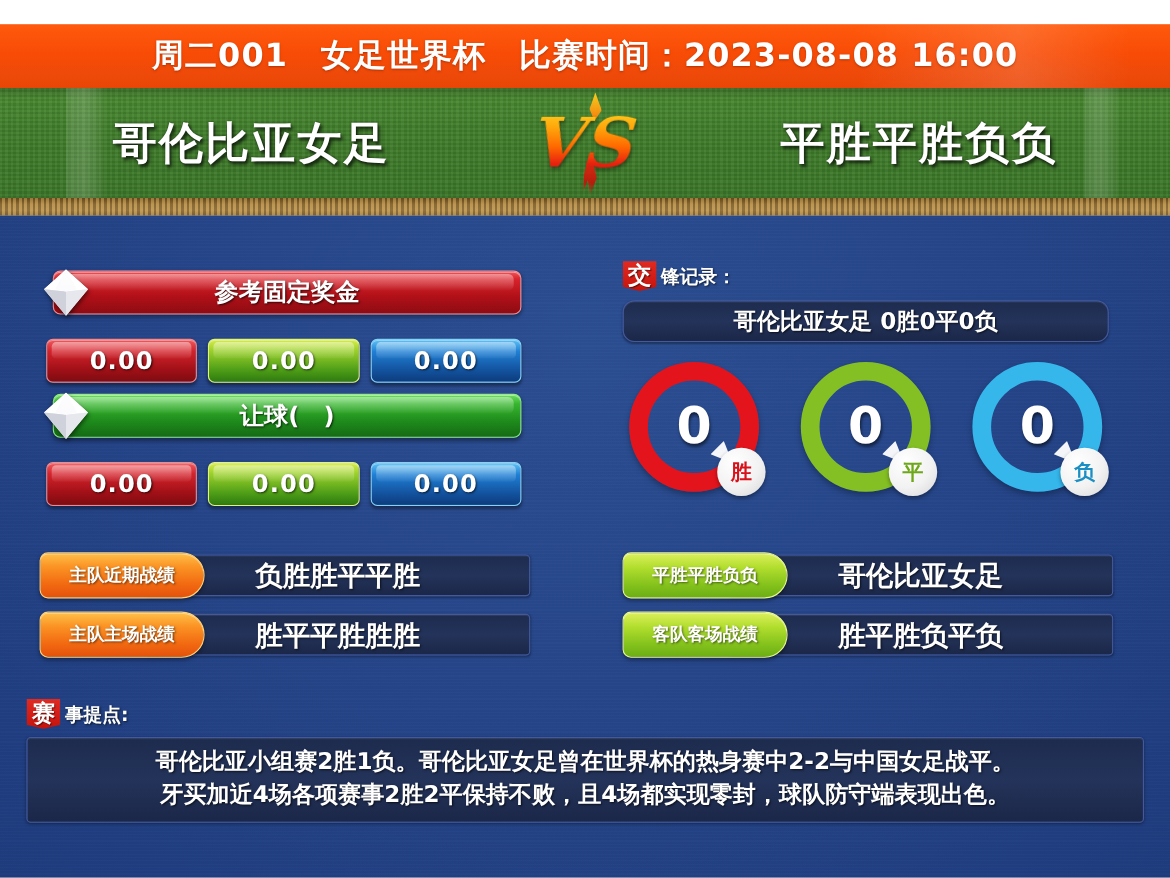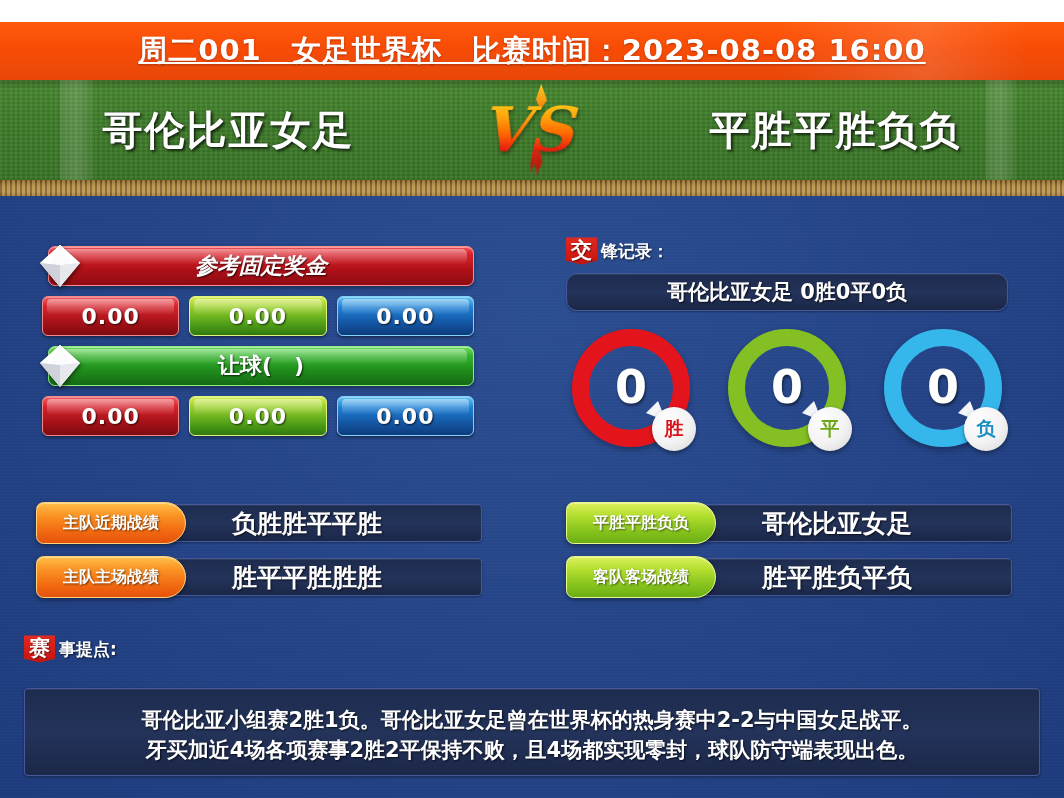--- a/index.html
+++ b/index.html
@@ -30,21 +30,20 @@
     content:""; position:absolute; top:-30px; right:-40px;
     width:320px; height:130px; transform: rotate(-12deg);
     background: linear-gradient(100deg, rgba(255,255,255,0) 0%, rgba(255,255,255,.13) 45%, rgba(255,255,255,0) 75%);
     pointer-events:none;
   }
   .header-title {
     position: relative; z-index: 2;
     color: #ffffff; font-size: 29px; font-weight: bold;
     letter-spacing: 1px; white-space: pre;
     text-shadow: 0 1px 2px rgba(120,30,0,.55);
-    text-decoration: underline;
   }
 
   
   .grass-band {
     position: absolute; top: 80px; left: 0;
     width: 1064px; height: 100px;
     background:
       linear-gradient(180deg, rgba(0,0,0,.22) 0%, rgba(0,0,0,0) 10%),
       repeating-linear-gradient(90deg, rgba(255,255,255,.035) 0px, rgba(255,255,255,.035) 2px, rgba(0,0,0,.04) 2px, rgba(0,0,0,.04) 5px),
       repeating-linear-gradient(0deg, rgba(0,0,0,.05) 0px, rgba(0,0,0,.05) 2px, rgba(255,255,255,.03) 2px, rgba(255,255,255,.03) 4px),
@@ -134,37 +133,37 @@
   .title-bar {
     position: relative;
     height: 40px; border-radius: 7px;
     display:flex; align-items:center; justify-content:center;
     font-size: 22px; font-weight: bold; color:#ffffff;
     text-shadow: 1px 1px 2px rgba(0,0,0,.75);
     margin-left: 6px;
   }
   .title-bar.red {
     background: linear-gradient(180deg,#f0555a 0%, #d8232b 18%, #b01018 60%, #8d0c12 100%);
-    border: 1px solid #ff8d90; box-shadow: inset 0 1px 0 rgba(255,255,255,.45), 0 2px 4px rgba(0,0,0,.4); font-style: italic;
+    border: 1px solid #ff8d90; box-shadow: inset 0 1px 0 rgba(255,255,255,.45), 0 2px 4px rgba(0,0,0,.4);
   }
   .title-bar.green {
     background: linear-gradient(180deg,#6fdc62 0%, #37b52f 22%, #1f8c1c 62%, #156a14 100%);
     border: 1px solid #8ef07e; box-shadow: inset 0 1px 0 rgba(255,255,255,.45), 0 2px 4px rgba(0,0,0,.4);
   }
   .title-bar .gloss {
     position:absolute; top:2px; left:6px; right:6px; height: 15px; border-radius: 5px;
     background: linear-gradient(180deg, rgba(255,255,255,.42), rgba(255,255,255,.02));
     pointer-events:none;
   }
   .gem {
     position: absolute; left: -16px; top: -8px; width: 54px; height: 54px;
     filter: drop-shadow(1px 2px 2px rgba(0,0,0,.5));
   }
 
-  .odds-row { display: flex; gap: 10px; margin-top: 10px; }
+  .odds-row { display: flex; gap: 10px; margin-top: 22px; }
   .odds-btn {
     flex: 1; height: 40px; border-radius: 6px; position: relative;
     display:flex; align-items:center; justify-content:center;
     font-size: 22px; font-weight: bold; color: #ffffff;
     text-shadow: 1px 1px 2px rgba(0,0,0,.7);
     letter-spacing: 1px;
   }
   .odds-btn .gloss {
     position:absolute; top:2px; left:4px; right:4px; height: 15px; border-radius: 4px;
     background: linear-gradient(180deg, rgba(255,255,255,.45), rgba(255,255,255,.03));
@@ -261,21 +260,21 @@
   }
   .form-tag.lime {
     background: linear-gradient(180deg,#dcf05c 0%, #b2de2e 32%, #84c21c 72%, #6cae14 100%);
     border: 1px solid #e8f88a;
   }
 
   
   .tips-block { position: absolute; left: 24px; top: 438px; width: 1016px; }
   .tips-head { display:flex; align-items:center; height: 30px; }
   .tips-box {
-    margin-top: 24px; padding: 17px 10px 9px 10px;
+    margin-top: 6px; padding: 7px 10px 9px 10px;
     border-radius: 4px;
     background: linear-gradient(180deg,#1d2b4e 0%, #24335a 50%, #1b2748 100%);
     border: 1px solid #44589a;
     box-shadow: inset 0 1px 0 rgba(255,255,255,.08), 0 1px 3px rgba(0,0,0,.4);
   }
   .tips-line {
     color:#ffffff; font-size: 21px; font-weight: bold;
     text-align: center; line-height: 1.42;
     text-shadow: 1px 1px 2px rgba(0,0,0,.7);
     white-space: nowrap;

